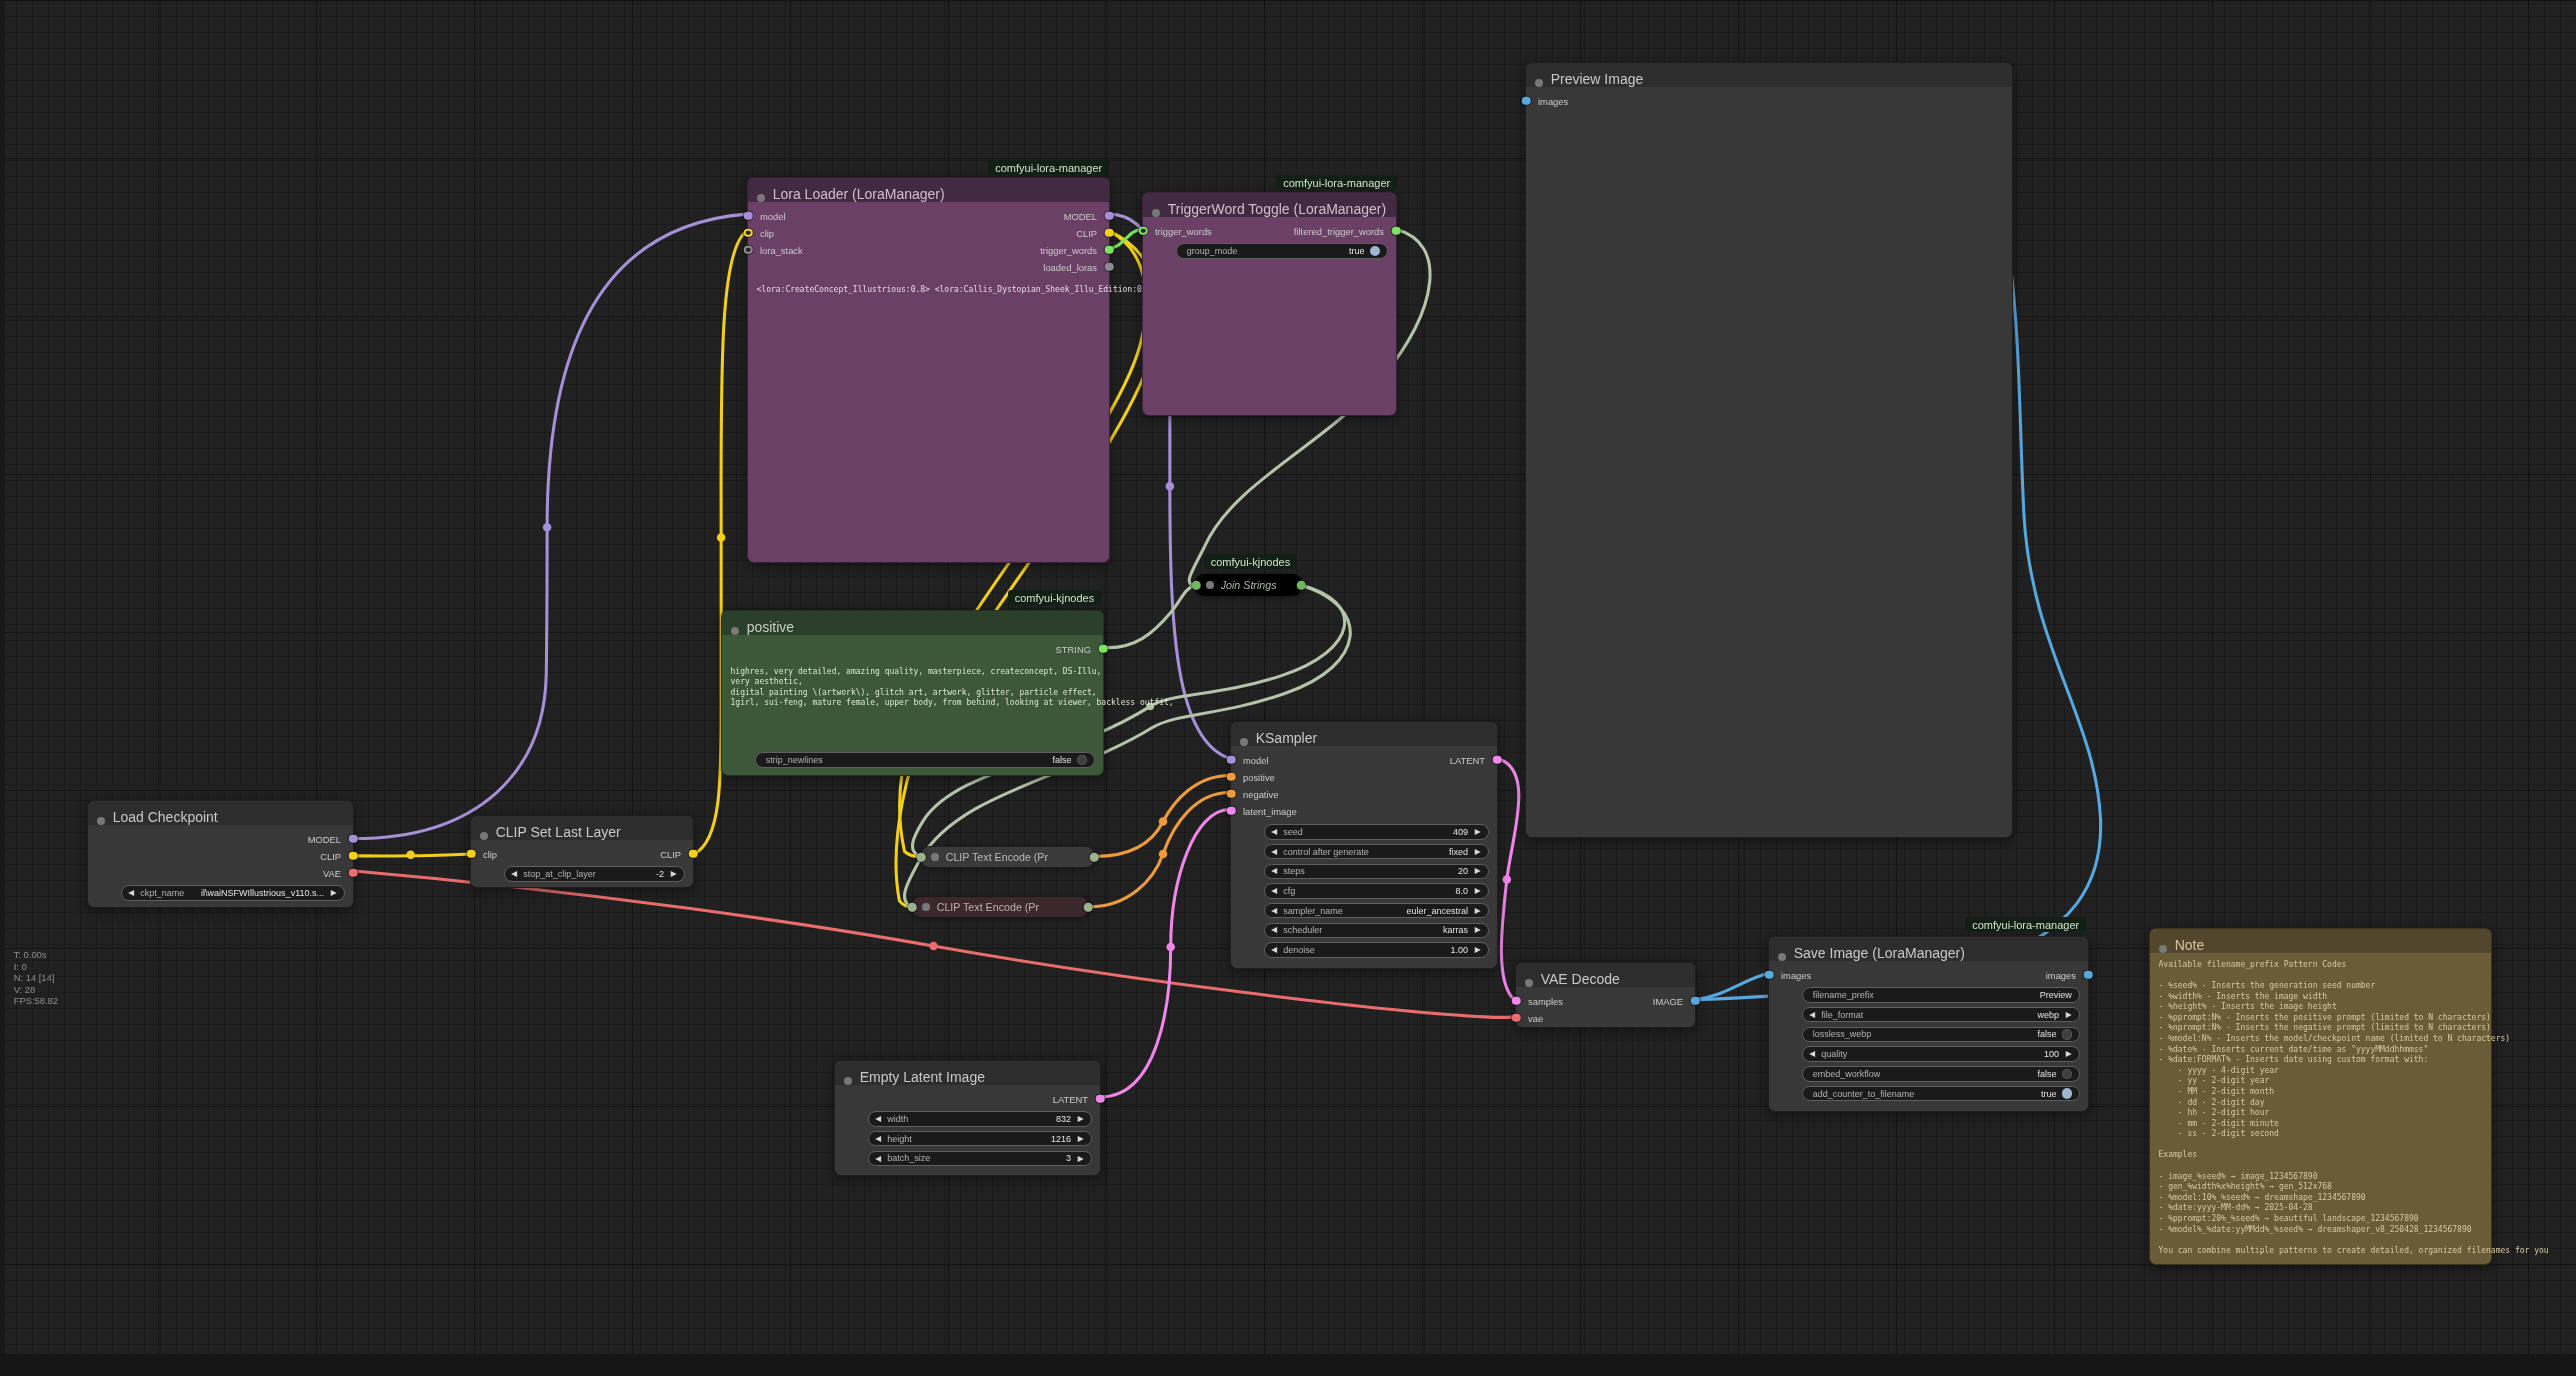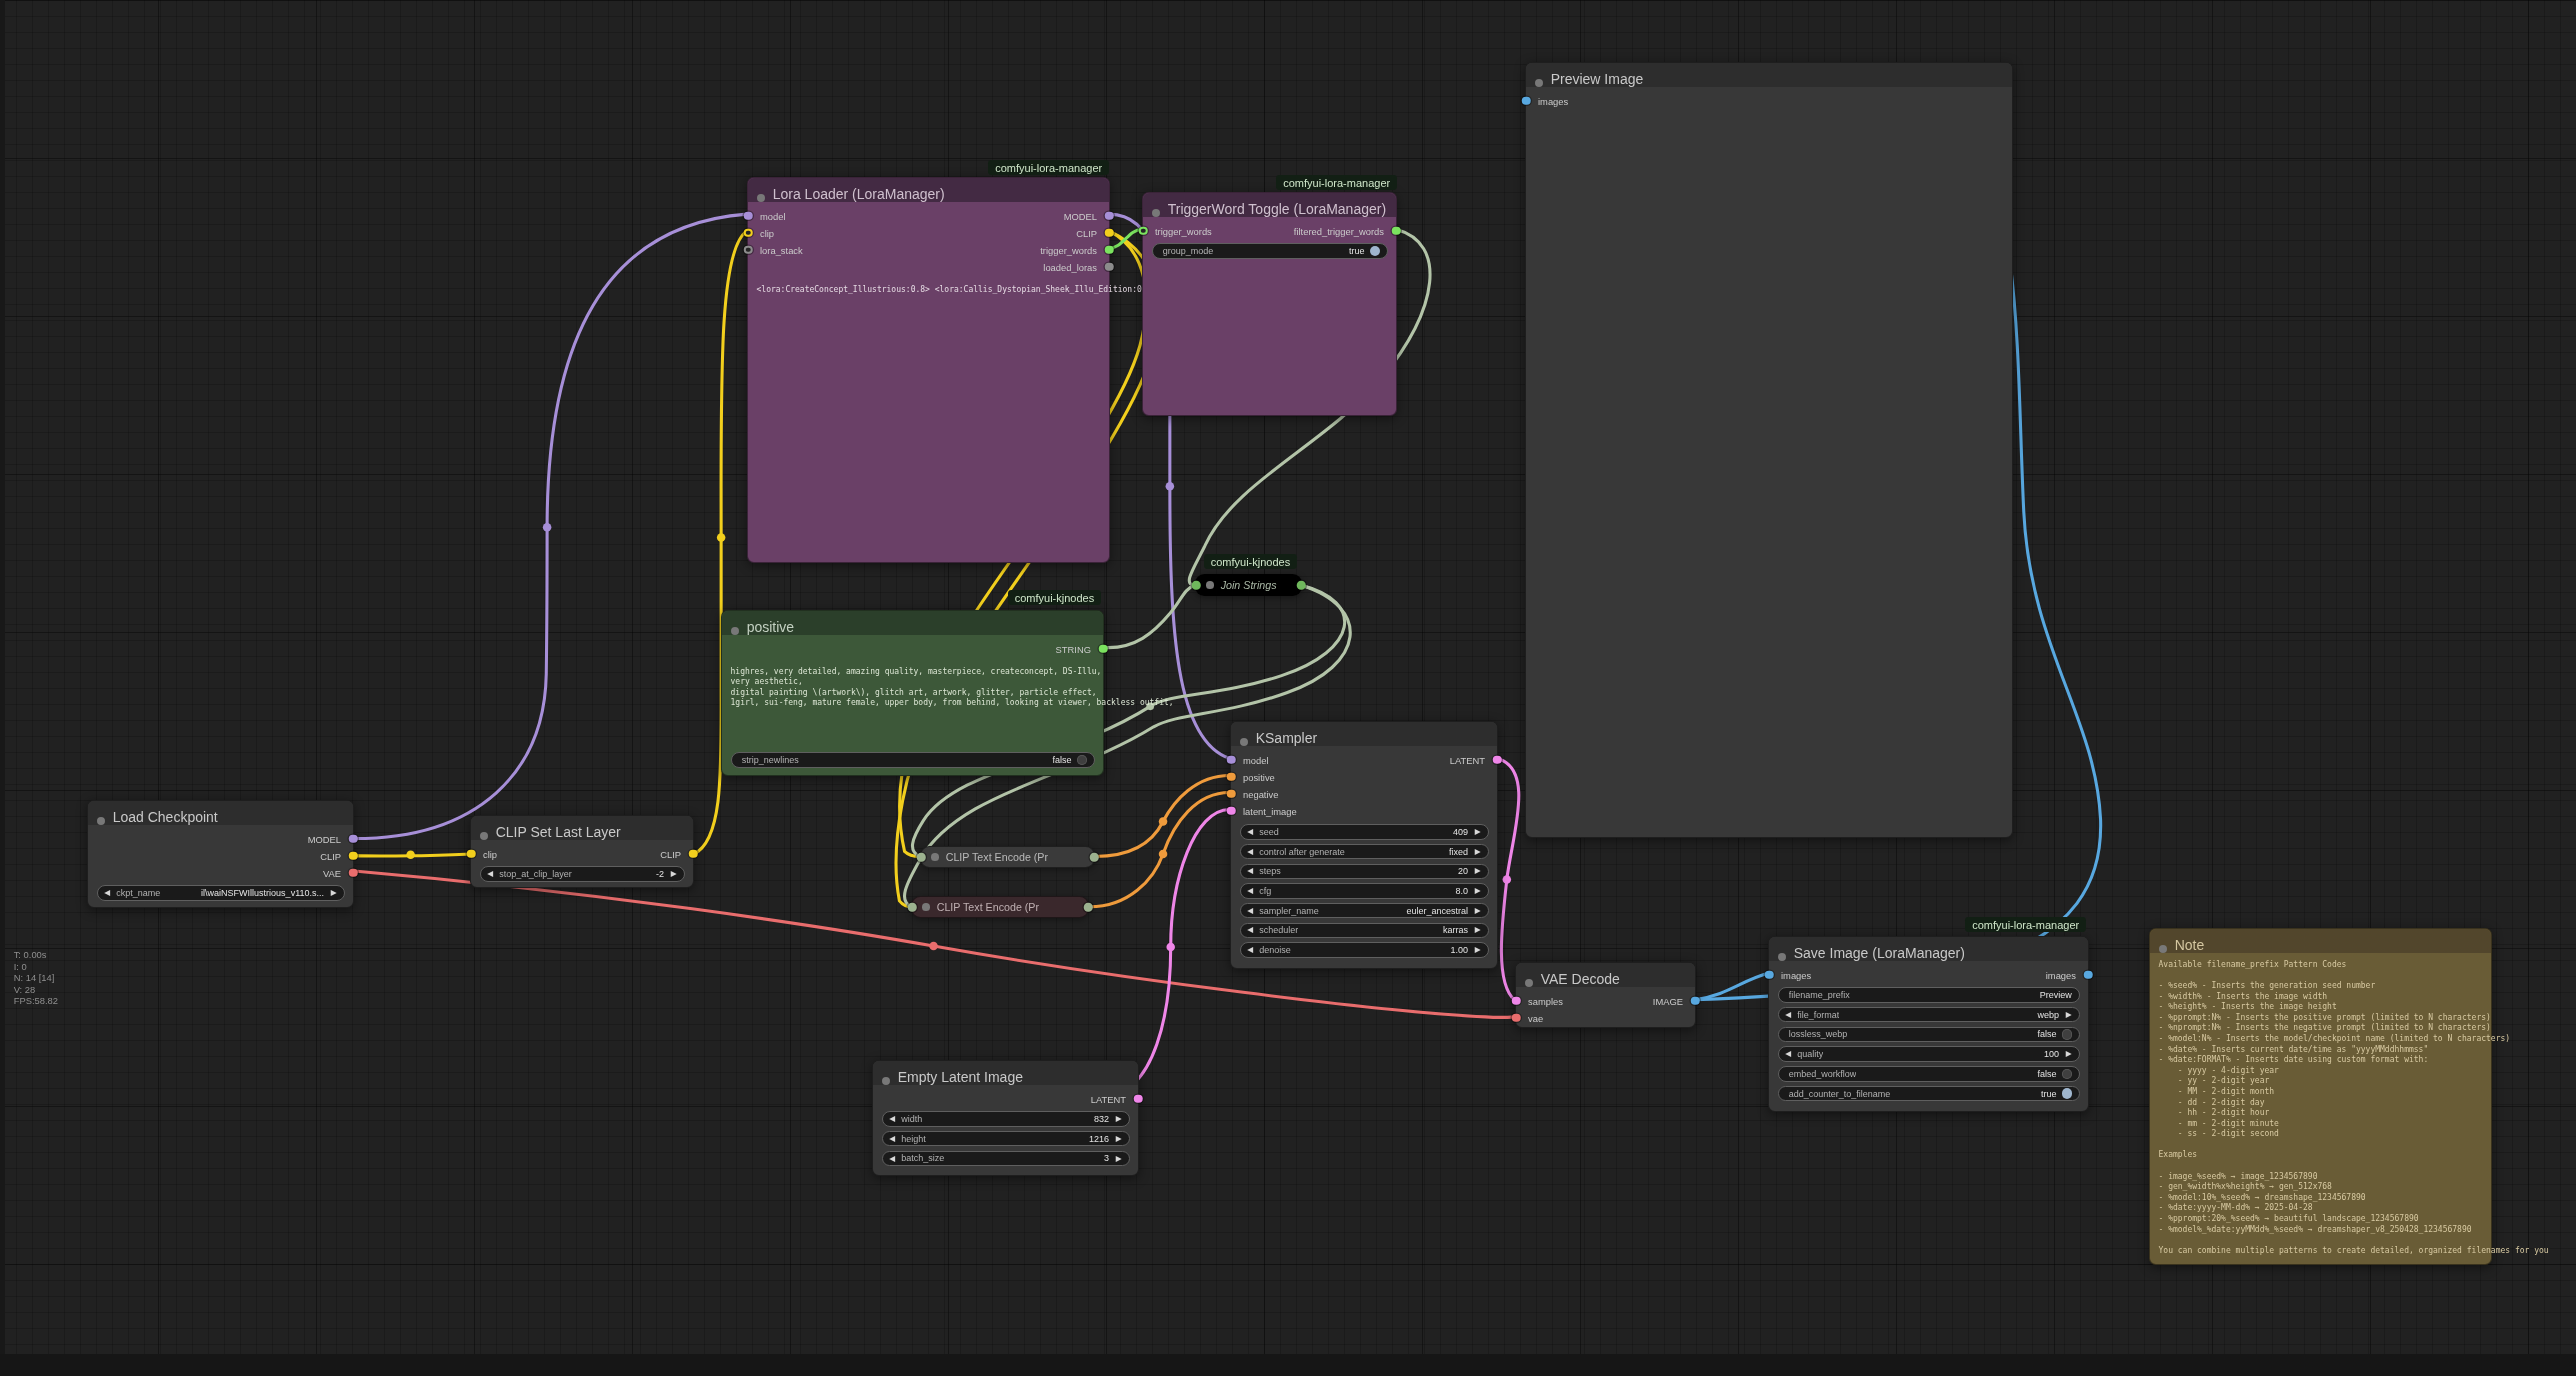--- a/index.html
+++ b/index.html
@@ -35,21 +35,21 @@
   .ports{margin-top:5.1px;}
   .port-row{position:relative;height:17px;text-align:center;}
   .pin{position:absolute;top:50%;width:8.5px;height:8.5px;border-radius:50%;
     transform:translate(-50%,-50%);box-shadow:0 0 0 1.3px rgba(0,0,0,.35);box-sizing:border-box;}
   .pin.in{left:0;} .pin.out{left:100%;}
   .pin.ring{background:#242424;border:2.1px solid #888;}
   .plabel{position:absolute;top:50%;transform:translateY(-50%);font-size:9.4px;
     color:#cbcbcb;white-space:nowrap;}
   .plabel.in{left:12px;} .plabel.out{right:12px;}
 
-  .widgets{margin-top:4.3px;}
+  .widgets{margin-top:4.3px;padding-left:24px;}
   .widget{height:15.4px;margin:0 8.5px 4.3px;background:#1a1a1a;border:0.9px solid #5f5f5f;
     border-radius:8.5px;display:flex;align-items:center;padding:0 6.8px;
     font-size:9px;color:#b3b3b3;box-sizing:border-box;white-space:nowrap;}
   .widget .arrow{color:#d8d8d8;font-size:7.7px;line-height:1;flex:none;}
   .widget .wlabel{margin-left:6px;overflow:hidden;}
   .widget.field .wlabel, .widget.toggle .wlabel{margin-left:3.4px;}
   .widget .wvalue{margin-left:auto;color:#e4e4e4;}
   .widget.combo .wvalue{margin-right:6.8px;}
   .toggle-dot{width:10.2px;height:10.2px;border-radius:50%;margin-left:5.1px;flex:none;}
   .toggle-dot.on{background:#9fb6ce;}
@@ -289,21 +289,21 @@
       </div>
       <div class="widget combo">
         <span class="arrow">◀</span>
         <span class="wlabel">denoise</span>
         <span class="wvalue">1.00</span>
         <span class="arrow">▶</span>
       </div>
     </div>
 </div>
 
-<div class="node" style="left:872px;top:1060px;width:267px;height:116px;">
+<div class="node" style="left:834px;top:1060px;width:267px;height:116px;">
   <div class="ntitle">
       <span class="tdot"></span>
       <span>Empty Latent Image</span>
     </div>
   <div class="ports">
       <div class="port-row">
         <span class="plabel out">LATENT</span>
         <span class="pin out" style="background: rgb(239, 134, 233);"></span>
       </div>
     </div>

